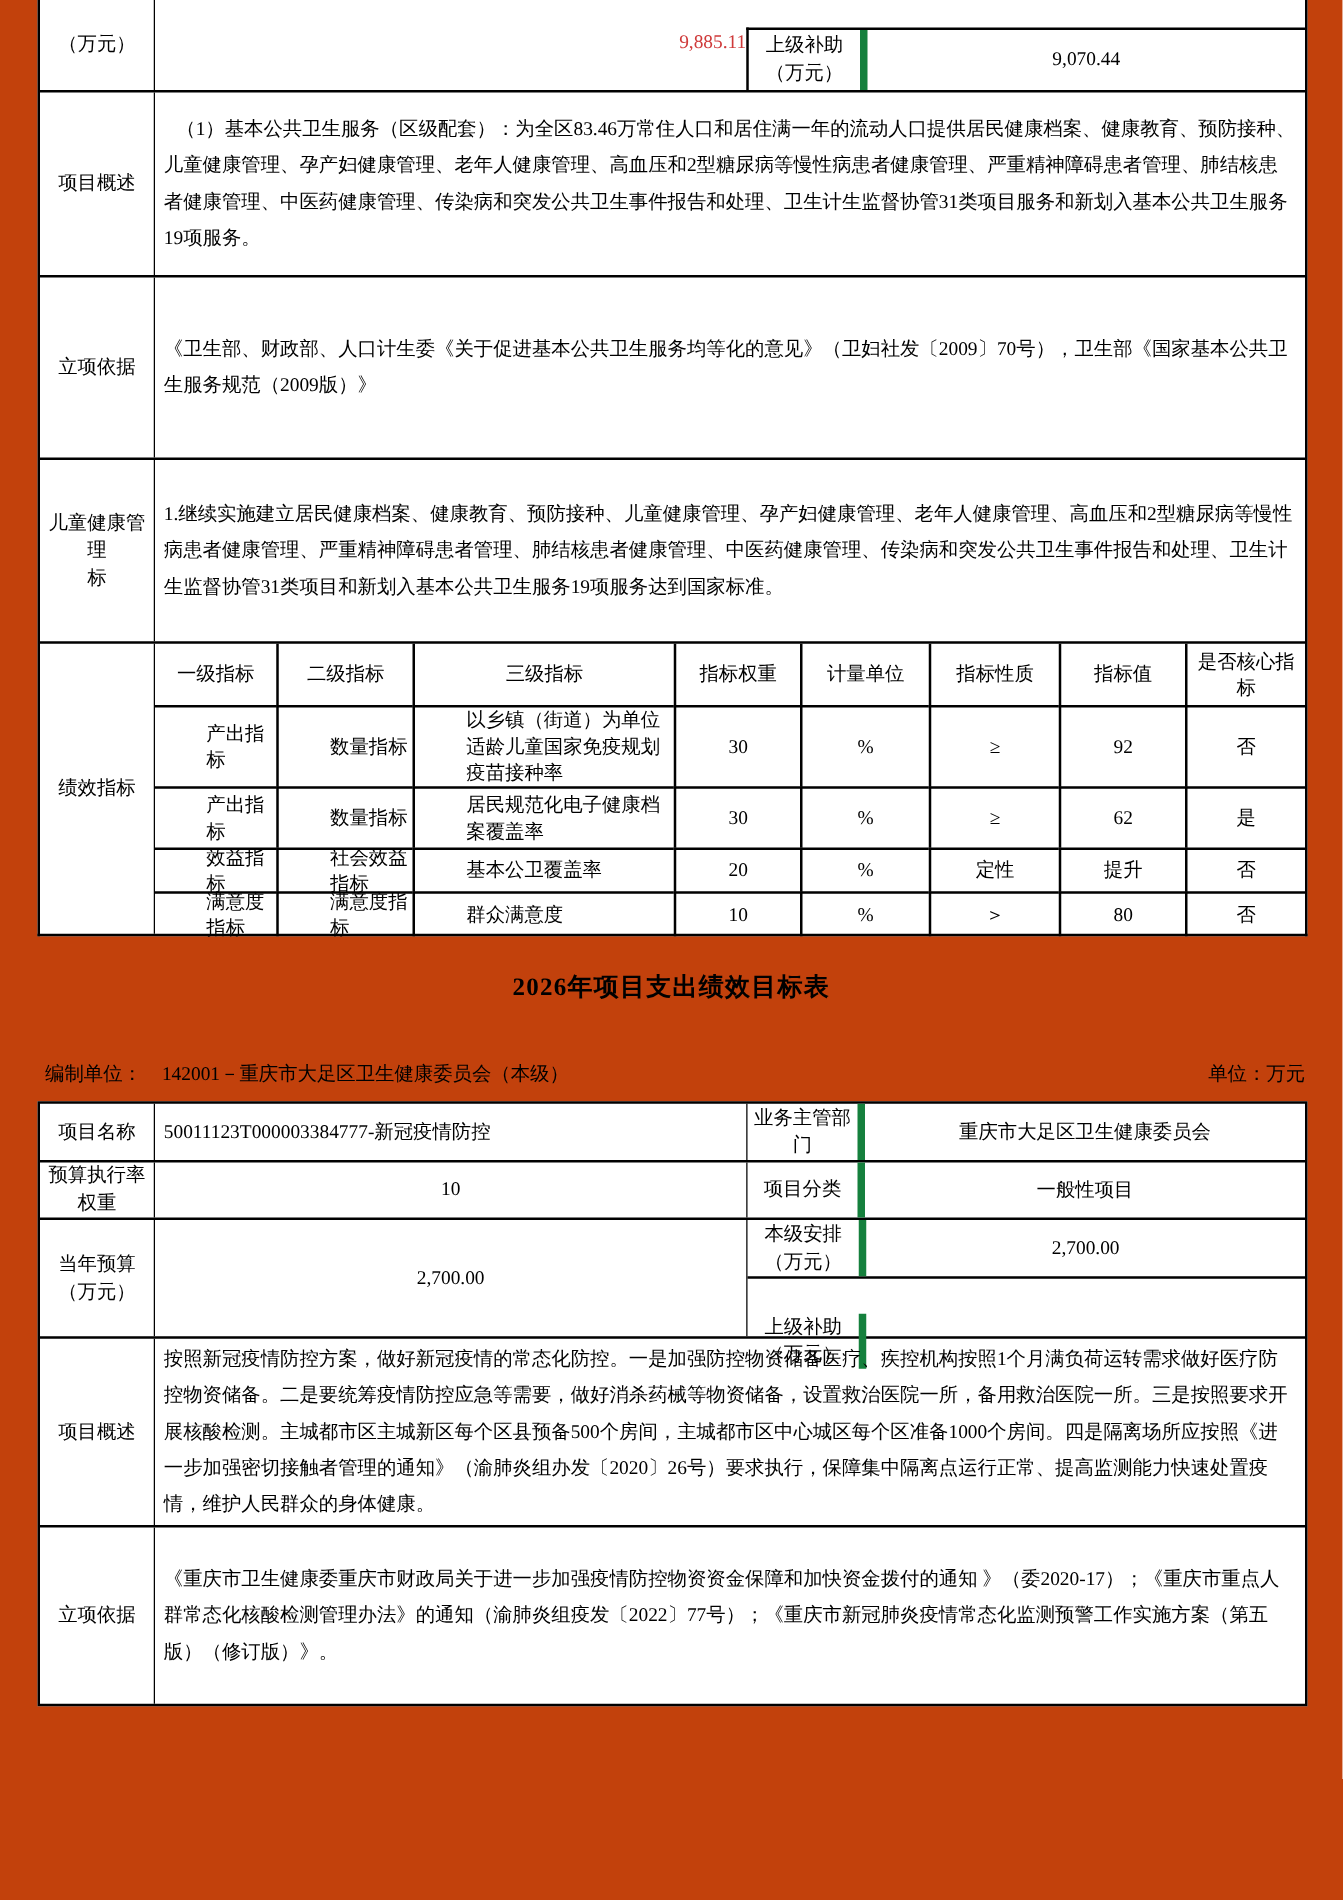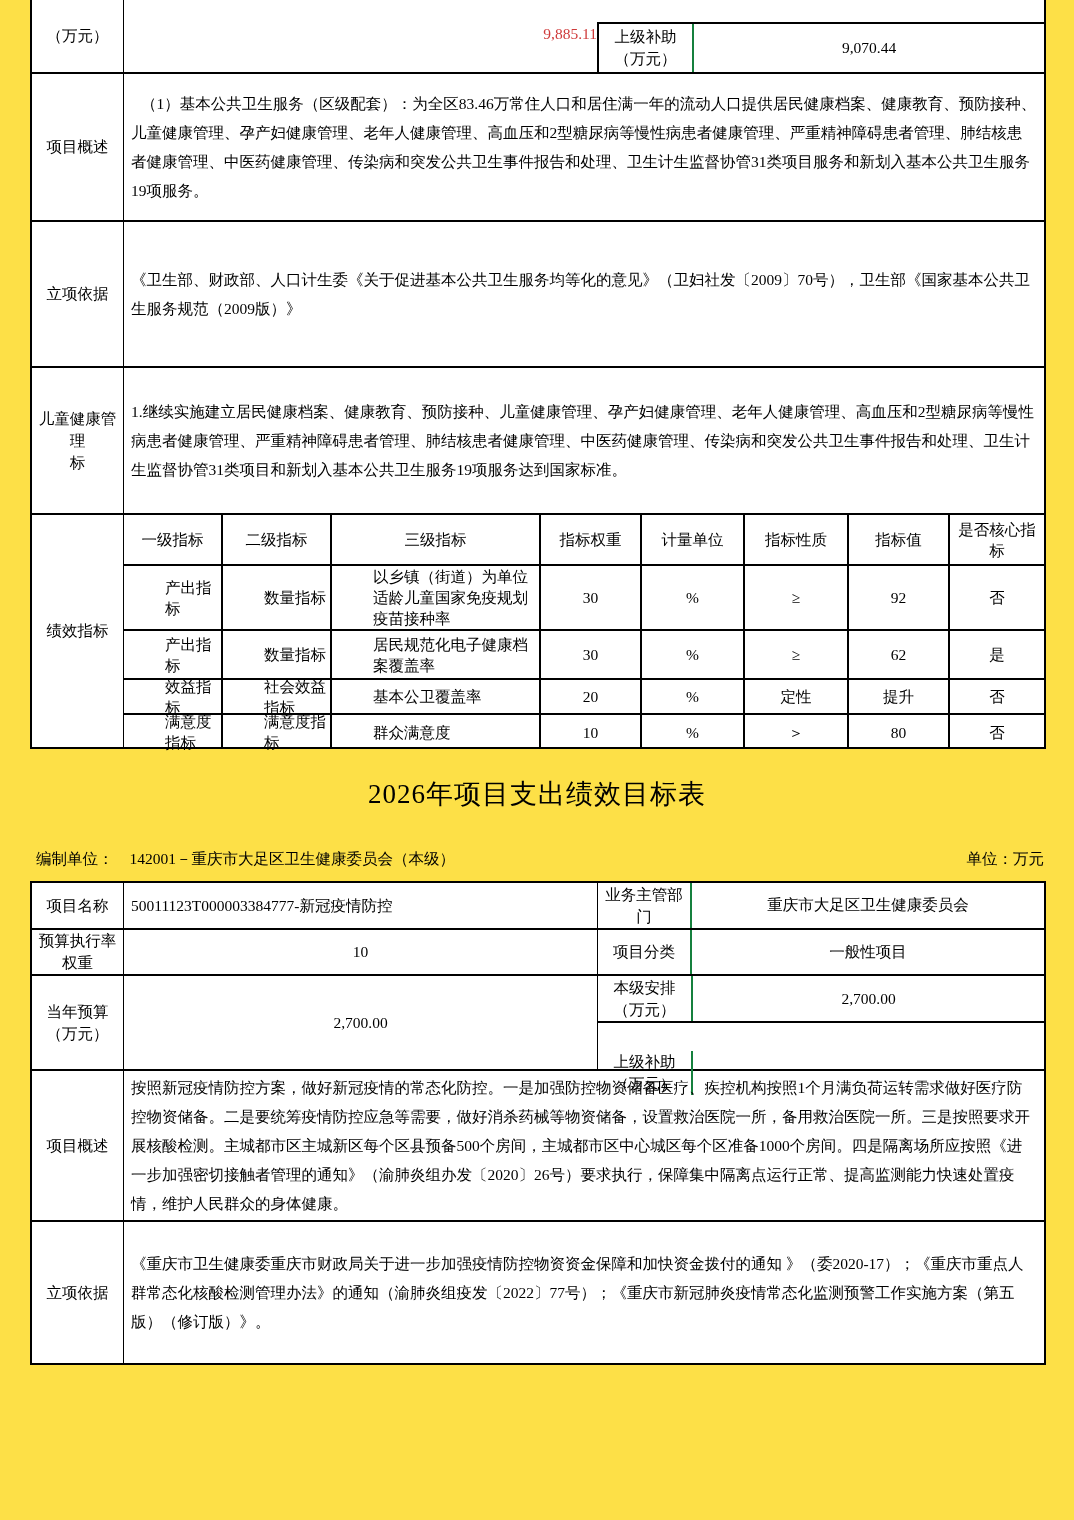--- a/index.html
+++ b/index.html
@@ -1,26 +1,26 @@
 <!DOCTYPE html>
 <html><head>
 <meta charset="utf-8">
 <style>
   * { box-sizing: border-box; margin: 0; padding: 0; }
   html,body { background:#fff; }
-  .page{ position:relative; width:1074px; height:1520px; background:#fde047; color:#000;
+  .page{ position:relative; width:1074px; height:1520px; background:#c2410c; color:#000;
          font-family:"Liberation Serif","DejaVu Serif",serif; font-size:15.5px; overflow:hidden; }
   .tbl{ position:absolute; left:30px; width:1016px; border:2px solid #000; background:#fff; }
   .t1{ top:0; border-top:none; }
   .t2{ top:881px; }
   .row{ display:flex; width:100%; }
   .bt{ border-top:2px solid #000; }
   .lab{ flex:0 0 92px; border-right:1px solid #000; display:flex; align-items:center; justify-content:center;
         text-align:center; white-space:pre-line; line-height:22px; padding:0 2px; }
-  .lab2{ flex:0 0 95px; border-right:2px solid #15803d; display:flex; align-items:center; justify-content:center;
+  .lab2{ flex:0 0 95px; border-right:6px solid #15803d; display:flex; align-items:center; justify-content:center;
          text-align:center; white-space:pre-line; line-height:22px; padding:0 2px; }
   .cell{ display:flex; align-items:center; }
   .fill{ flex:1 1 auto; }
   .ctr{ justify-content:center; text-align:center; }
   .txt{ padding:2px 7px; line-height:29px; text-align:left; }
   .indent{ text-indent:10px; }
   
   .r0{ height:72px; }
   .bigcell{ flex:0 0 473px; position:relative; }
   .redcut{ position:absolute; left:0; right:0; top:25px; height:17px; overflow:hidden; text-align:right; color:#cf3a3a; }
@@ -35,21 +35,21 @@
   .igrid>div:nth-child(-n+8){ border-top:none; }
   .igrid>div.left{ justify-content:flex-start; text-align:left;padding-left:41px; }
   
   .budget-right{ flex:1; display:flex; flex-direction:column; border-left:1px solid #000;gap:28px; }
   .bsub{ display:flex; flex:0 0 47px; }
   .bsub1{ border-bottom:2px solid #000; }
   .bsub:last-child{ flex:1; }
   .bl{ border-left:1px solid #000; }
   
   .title{ position:absolute; top:776px; left:0; width:1074px; text-align:center;
-          font-size:27px; font-weight:normal; letter-spacing:1px; }
+          font-size:20px; font-weight:bold; letter-spacing:1px; }
   .meta{ position:absolute; top:849px; left:36px; }
   .meta .val{ margin-left:16px; }
   .unit{ position:absolute; top:849px; right:30px; }
 </style>
 </head>
 <body>
 
 <div class="page">
 
   <div class="tbl t1">

